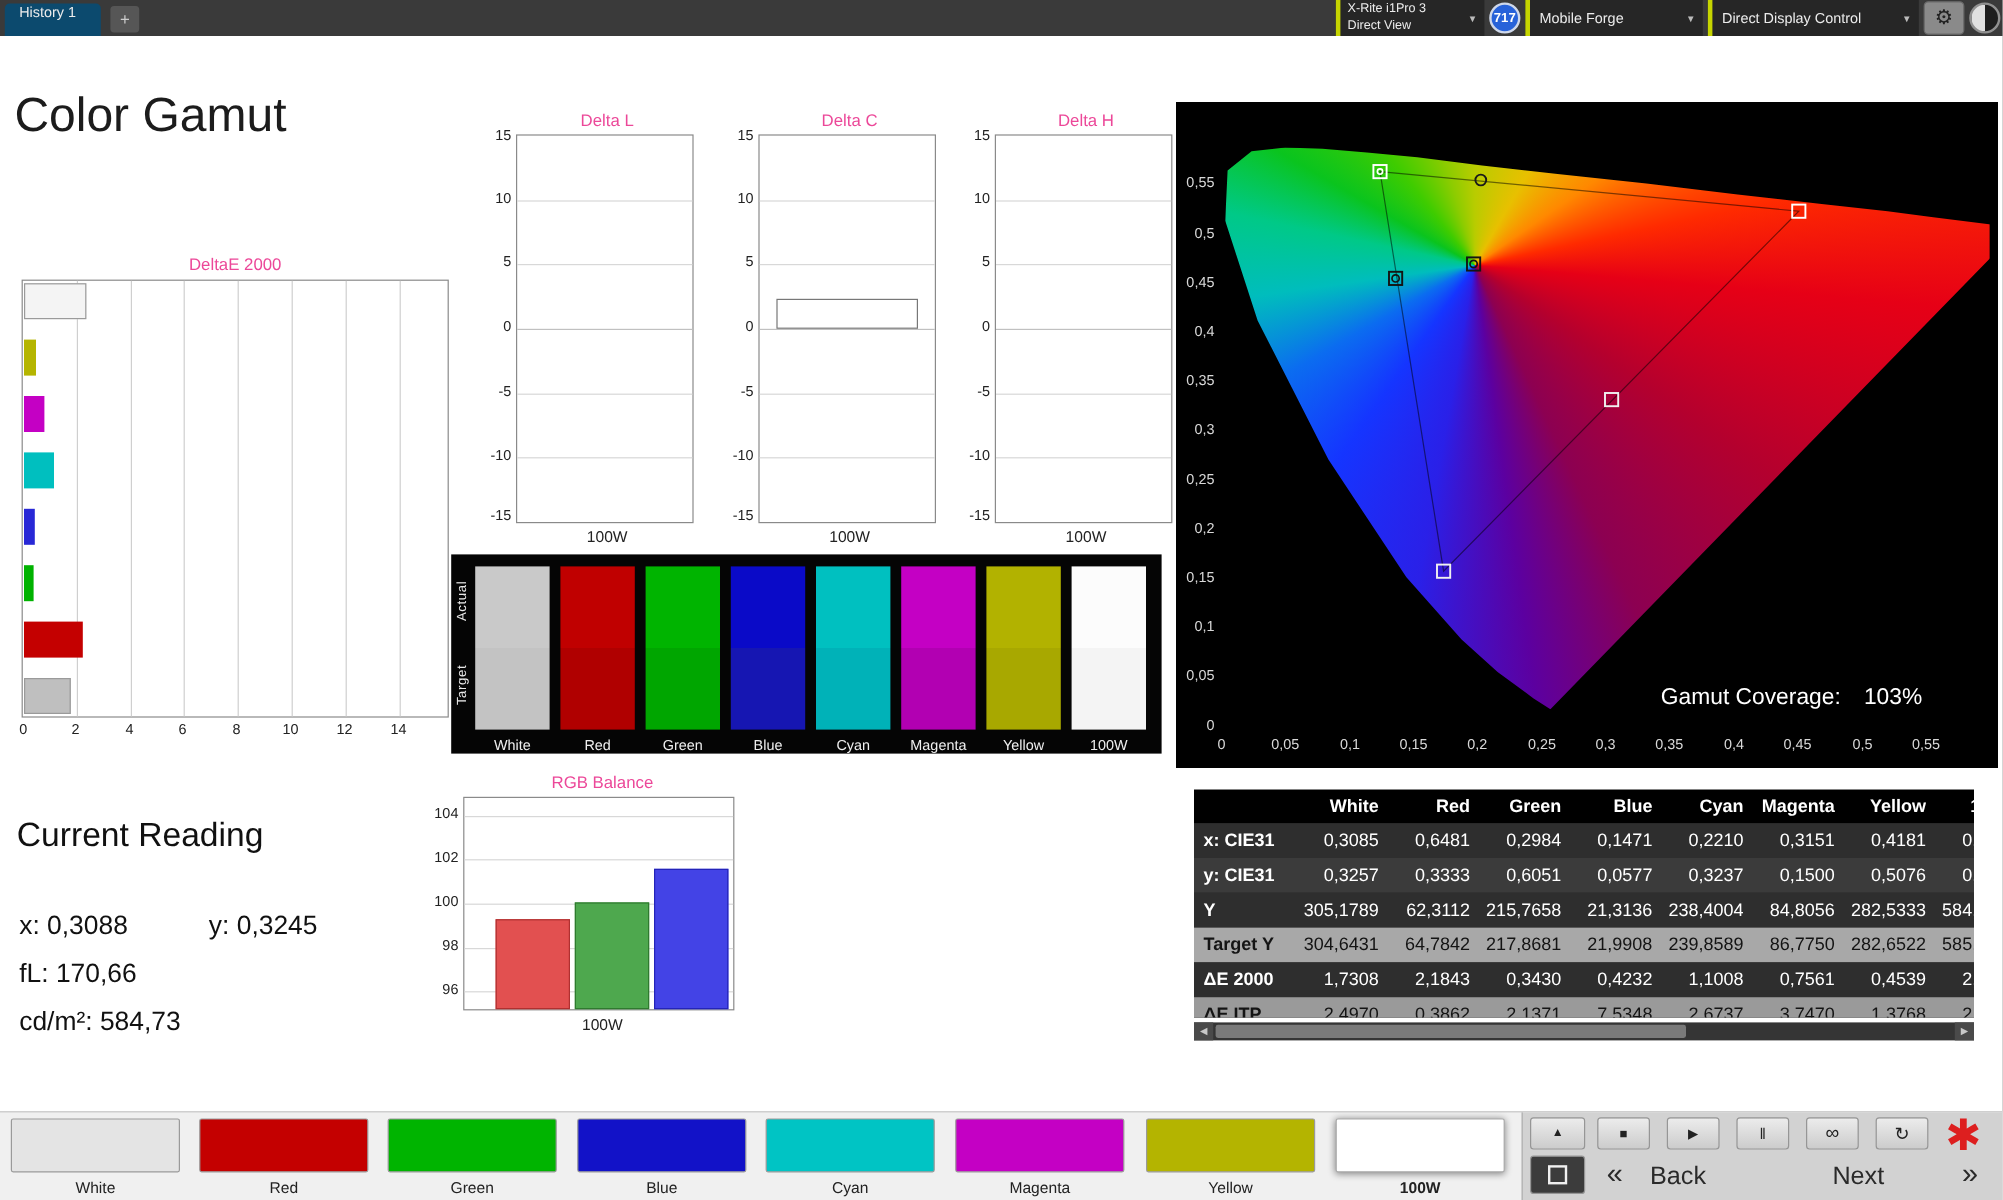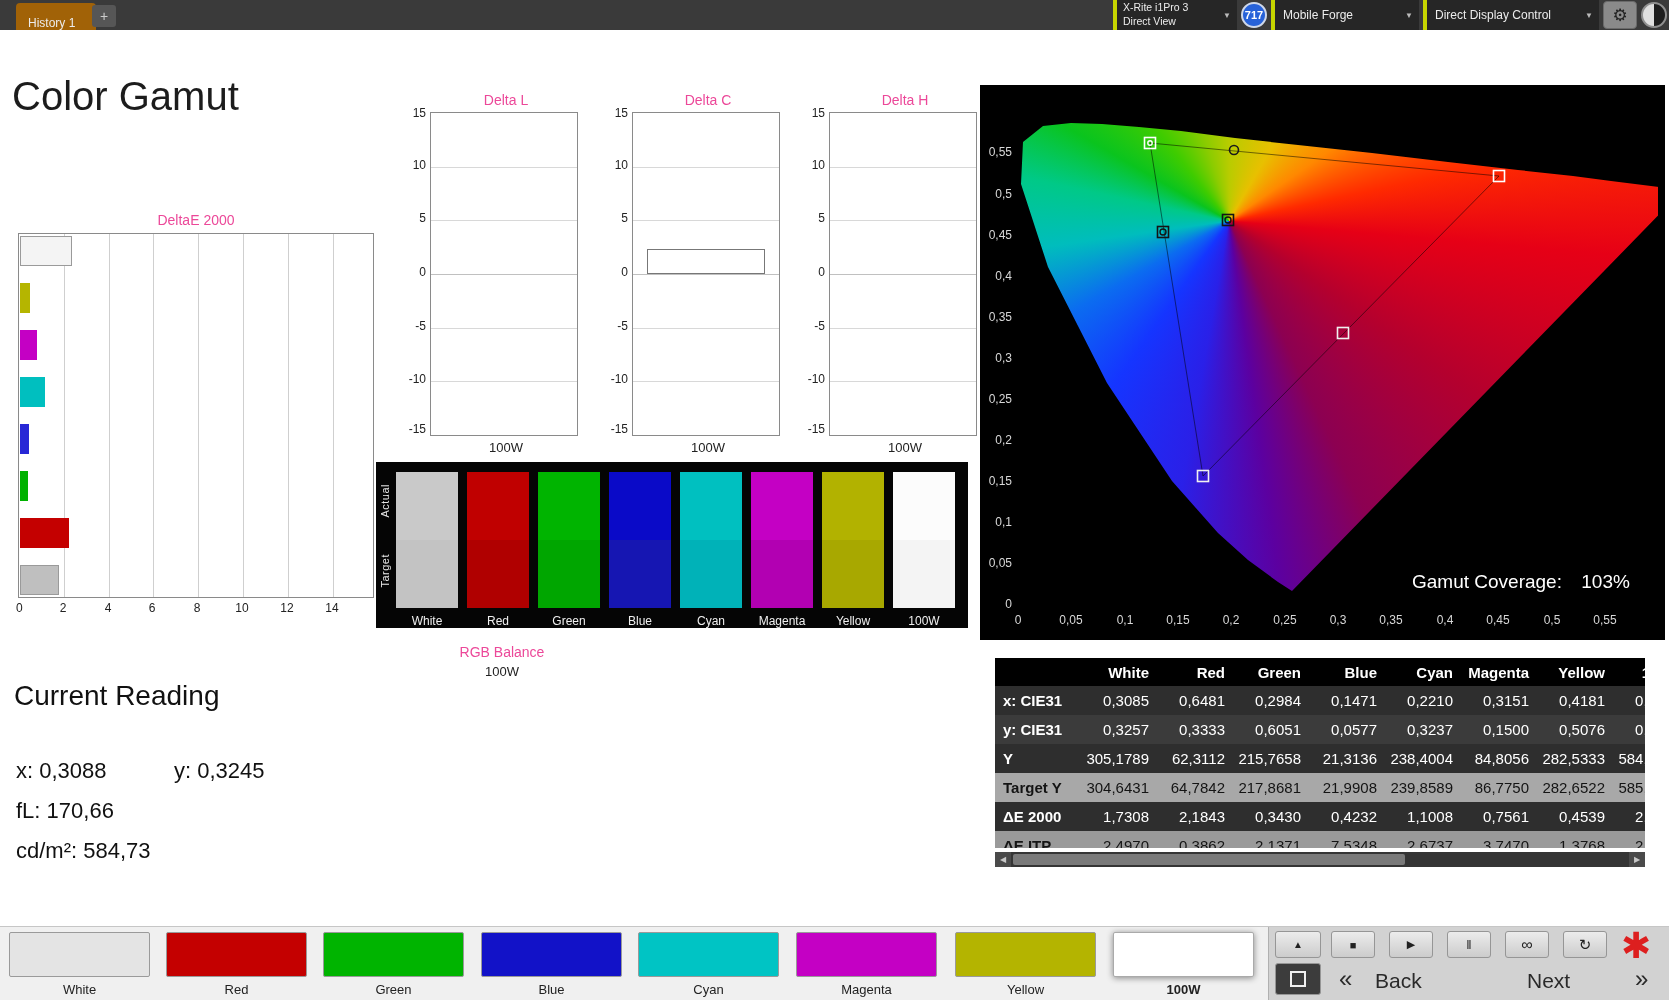--- a/index.html
+++ b/index.html
@@ -2,21 +2,21 @@
 <html><head>
 <meta charset="utf-8">
 <style>
   *{margin:0;padding:0;box-sizing:border-box;font-family:"Liberation Sans","DejaVu Sans",sans-serif}
   html,body{background:#888}
   #canvas{position:relative;width:1669px;height:1000px;background:#fff;overflow:hidden}
   .abs{position:absolute}
 
   
   .topbar{position:absolute;left:0;top:0;width:1669px;height:30px;background:#3a3a3a}
-  .tab{position:absolute;left:16px;top:3px;height:27px;min-width:80px;background:#a16207;border-radius:4px 4px 0 0;color:#ececec;font-size:12px;display:flex;align-items:flex-end;padding:0 12px;cursor:default}
+  .tab{position:absolute;left:4px;top:3px;height:27px;min-width:80px;background:#0c4a6e;border-radius:4px 4px 0 0;color:#ececec;font-size:12px;display:flex;align-items:flex-start;padding:0 12px;cursor:default}
   .tab-add{position:absolute;left:92px;top:5px;width:24px;height:22px;background:#565656;border-radius:3px;color:#cccccc;display:flex;align-items:center;justify-content:center;font-size:14px}
   .tb-right{position:absolute;right:2px;top:0;height:30px;display:flex;align-items:center;gap:4px}
   .dd{height:30px;background:#262626;display:flex;align-items:center;color:#ececec;overflow:hidden}
   .dd .stripe{width:4px;height:30px;background:#c6d500;flex:none}
   .caret{font-size:8px;color:#bbbbbb;margin-left:auto;padding:0 6px}
   .dd2line{display:flex;flex-direction:column;justify-content:center;font-size:10.5px;line-height:1.3;padding-left:6px;white-space:nowrap}
   .dd1line{font-size:12px;padding-left:8px;white-space:nowrap}
   .badge{width:26px;height:26px;border-radius:50%;background:#2762d9;border:2px solid #cfd8ea;color:#fff;font-size:11px;font-weight:bold;display:flex;align-items:center;justify-content:center}
   .gearbtn{width:34px;height:28px;background:#8a8a8a;border-radius:4px;border:1px solid #6a6a6a;color:#222;font-size:17px;display:flex;align-items:center;justify-content:center}
   .daynight{width:26px;height:26px;border-radius:50%;border:2px solid #909090;background:linear-gradient(90deg,#e0e0e0 50%,#1e1e1e 50%)}
@@ -274,20 +274,41 @@
     </div>
     <div class="swcol" style="left:517px">
       <div class="swhalf" style="background:#fcfcfc"></div>
         <div class="swhalf" style="background:#f4f4f4"></div>
       <div class="swlabel">100W</div>
     </div>
   </div>
 
   <div class="abs" style="left:352px;top:644px;width:266px">
     <div class="chart-title" style="padding-left:34px">RGB Balance</div>
+    <div style="display:flex;margin-top:4px">
+      <div style="position:relative;width:34px;height:178px">
+        <span class="tick" style="right:4px;top:7px">104</span>
+        <span class="tick" style="right:4px;top:43px">102</span>
+        <span class="tick" style="right:4px;top:80px">100</span>
+        <span class="tick" style="right:4px;top:117px">98</span>
+        <span class="tick" style="right:4px;top:153px">96</span>
+      </div>
+      <div class="plot" style="width:226px;height:178px">
+        <div>
+          <div class="hline" style="top:15px"></div>
+            <div class="hline" style="top:51px"></div>
+          <div class="hline" style="top:88px"></div>
+            <div class="hline" style="top:125px"></div>
+          <div class="hline" style="top:161px"></div>
+        </div>
+        <div style="position:absolute;left:26px;bottom:0;width:62px;height:75px;background:#e25050;border:1px solid #b03030"></div>
+        <div style="position:absolute;left:92px;bottom:0;width:62px;height:89px;background:#4ea84e;border:1px solid #2f7a2f"></div>
+        <div style="position:absolute;left:158px;bottom:0;width:62px;height:117px;background:#4343e6;border:1px solid #2424b8"></div>
+      </div>
+    </div>
     <div class="xlab" style="padding-left:34px;margin-top:4px">100W</div>
   </div>
 
 
   <div class="ciepanel">
 
     <div style="position:absolute;left:0;top:0;width:678px;height:553px;
       background:conic-gradient(from 0deg at 249px 136px,
         #b8cc00 0deg,#e8c000 30deg,#ff8800 55deg,#ff2a00 78deg,#e60016 95deg,
         #b4002e 125deg,#8c0052 155deg,#5c00a0 172deg,#2a20e8 190deg,#1535ff 215deg,
@@ -332,21 +353,21 @@
       <span class="cie-tick" style="left:251px;top:528px;transform:translateX(-50%)">0,2</span>
       <span class="cie-tick" style="left:305px;top:528px;transform:translateX(-50%)">0,25</span>
       <span class="cie-tick" style="left:358px;top:528px;transform:translateX(-50%)">0,3</span>
       <span class="cie-tick" style="left:411px;top:528px;transform:translateX(-50%)">0,35</span>
       <span class="cie-tick" style="left:465px;top:528px;transform:translateX(-50%)">0,4</span>
       <span class="cie-tick" style="left:518px;top:528px;transform:translateX(-50%)">0,45</span>
       <span class="cie-tick" style="left:572px;top:528px;transform:translateX(-50%)">0,5</span>
       <span class="cie-tick" style="left:625px;top:528px;transform:translateX(-50%)">0,55</span>
     </div>
 
-    <div style="position:absolute;left:432px;top:486px;font-size:19px;color:#ffffff">
+    <div style="position:absolute;left:404px;top:486px;font-size:19px;color:#ffffff">
       <span>Gamut Coverage:</span>
       <span style="margin-left:14px">103%</span>
     </div>
   </div>
 
   <div class="mtable">
     <div class="t-row hd">
       <span class="t-cell t-label"></span>
       <span class="t-cell">White</span>
       <span class="t-cell">Red</span>

